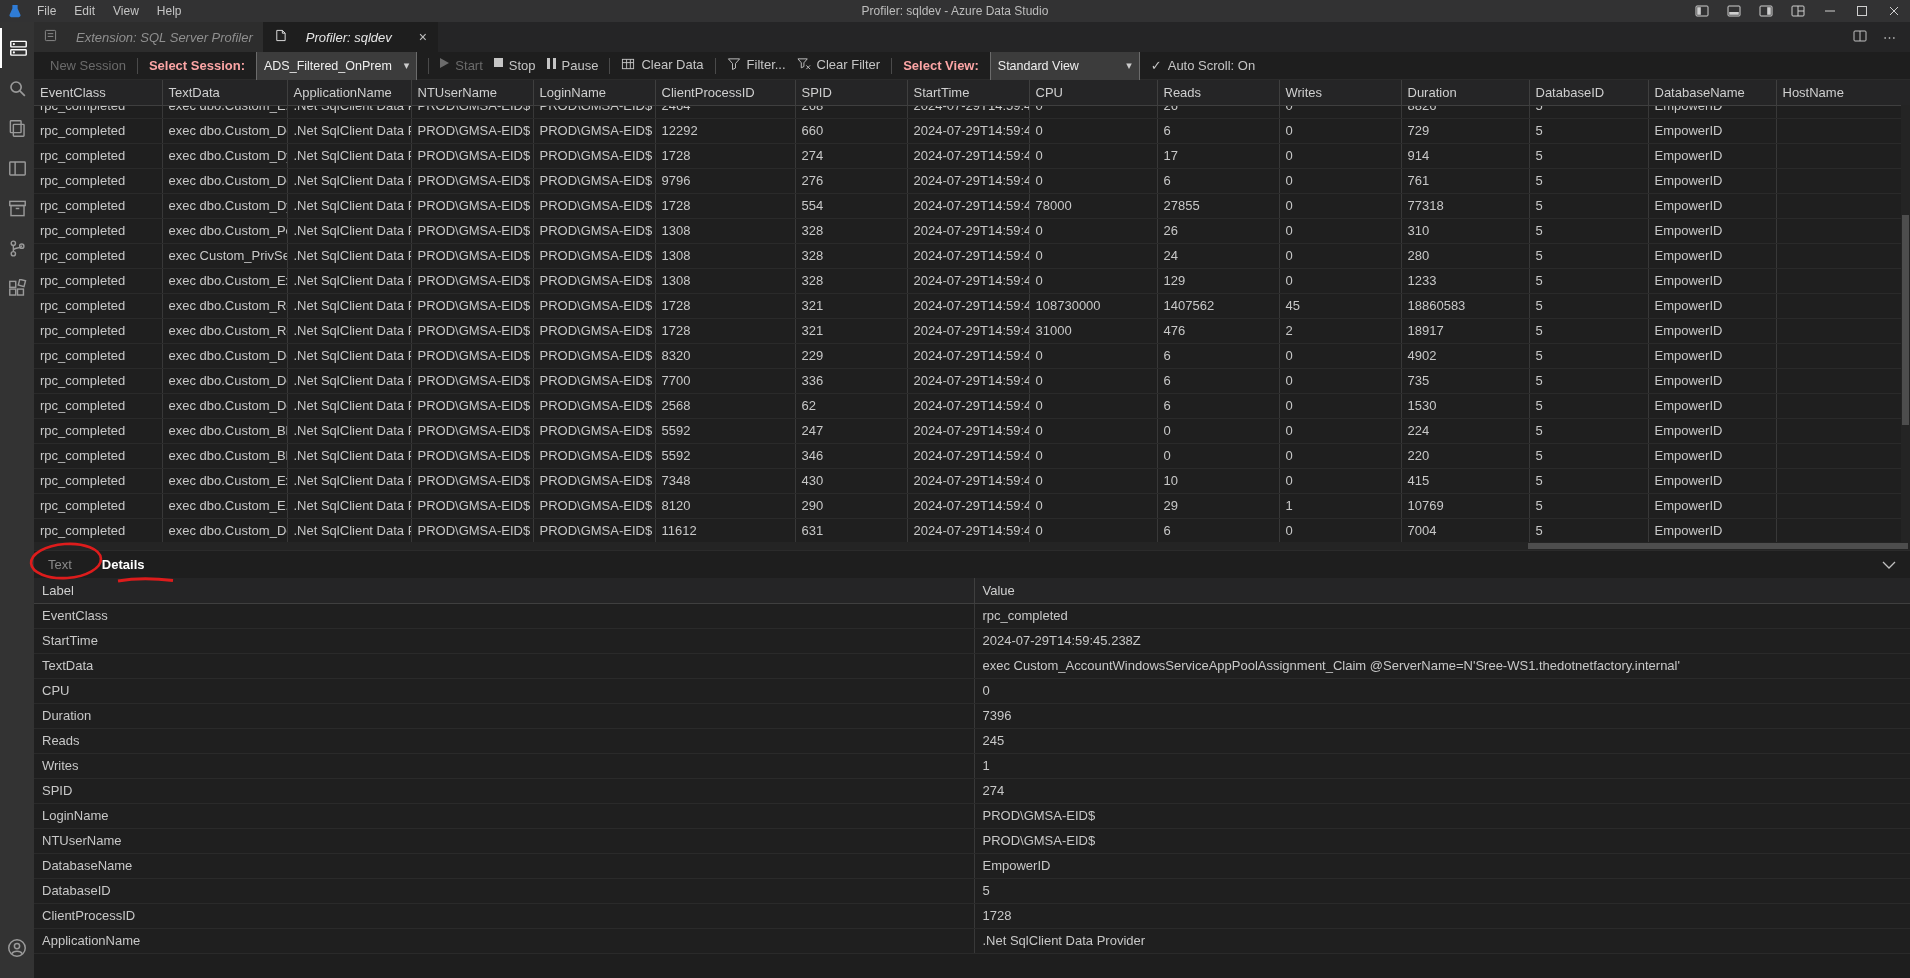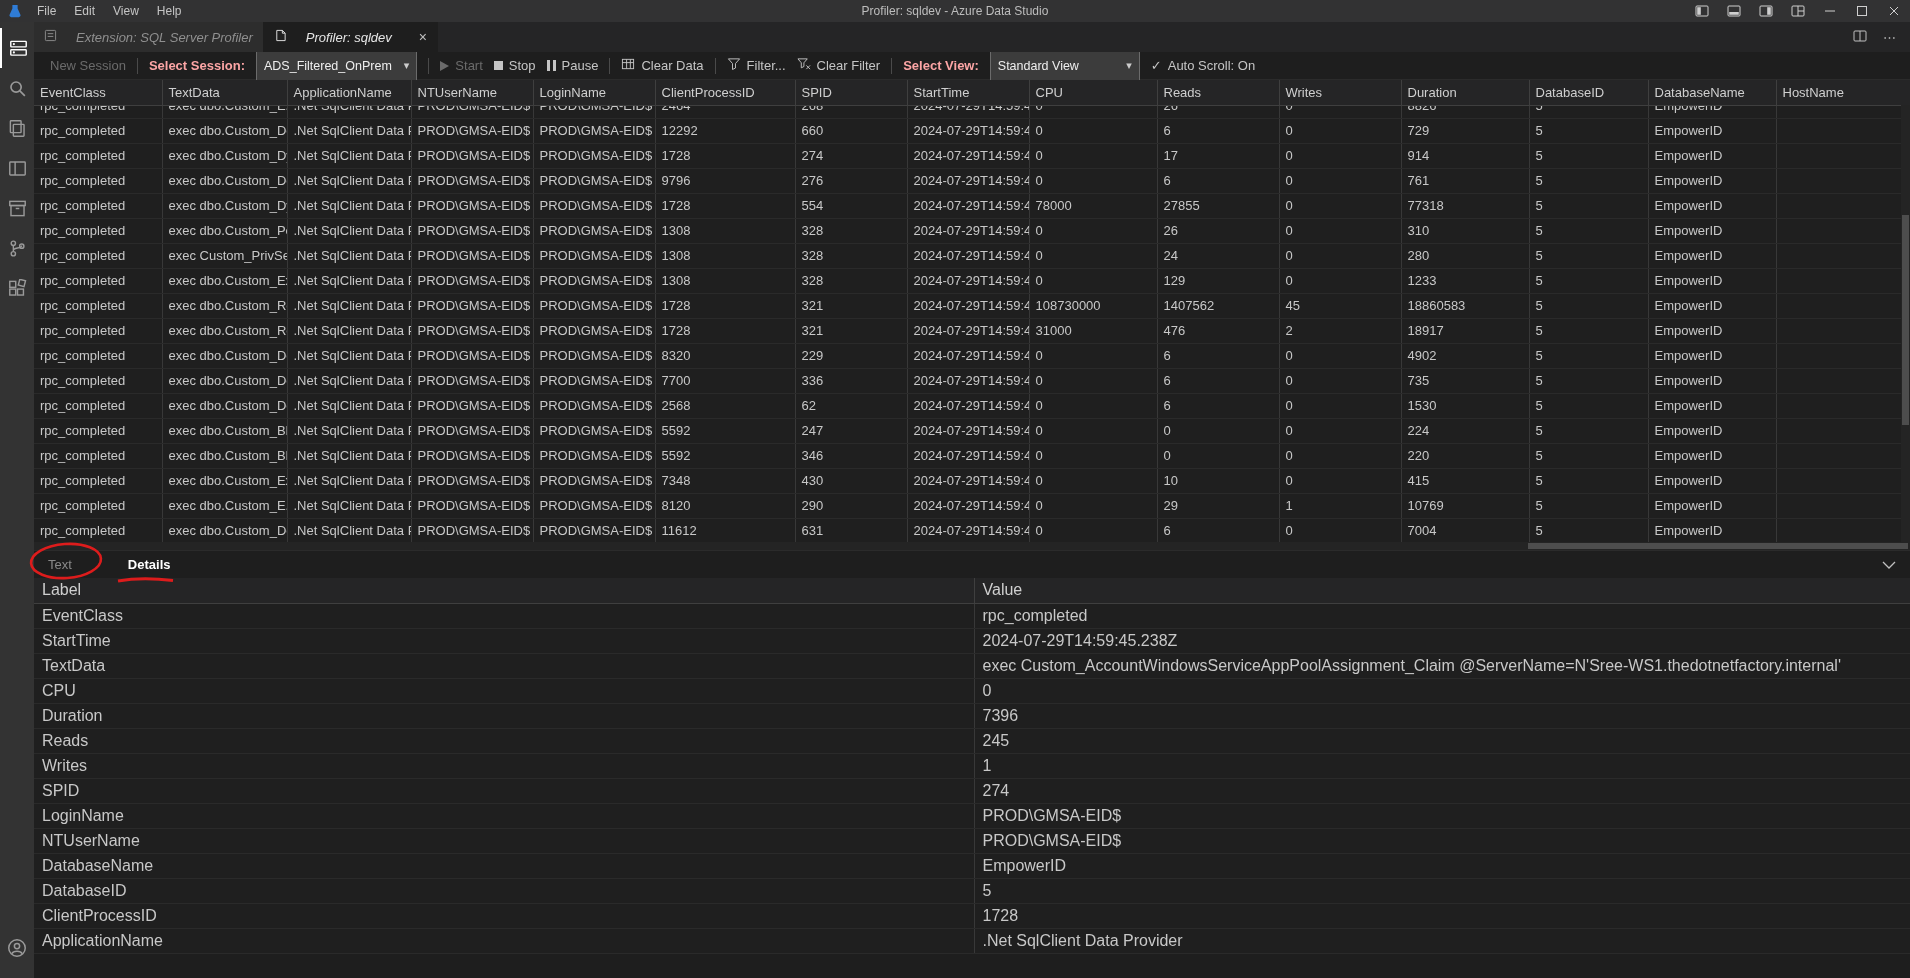--- a/index.html
+++ b/index.html
@@ -28,21 +28,21 @@
   .tabbar{height:30px;background:#252526;display:flex;align-items:stretch;position:relative}
   .tab{display:flex;align-items:center;gap:19px;padding:0 10px;font-size:13px;border-right:1px solid #1e1e1e;white-space:nowrap}
   .tab.inactive{background:#2d2d2d;color:#8f8f8f;font-style:italic}
   .tab.active{background:#1e1e1e;color:#e6e6e6;font-style:italic}
   .tab .tclose{margin-left:8px;color:#c0c0c0;font-style:normal;font-size:14px;line-height:1}
   .tab-actions{margin-left:auto;display:flex;align-items:center;gap:16px;padding-right:14px;color:#c0c0c0}
 
   
   .toolbar{height:28px;background:#1e1e1e;display:flex;align-items:center;gap:11px;padding-left:16px;border-bottom:1px solid #2b2b2b;white-space:nowrap}
   .tb-label{font-weight:700;color:#fca5a5}
-  .tb-button{display:flex;align-items:center;gap:6px;color:#c5c5c5}
+  .tb-button{display:flex;align-items:flex-start;gap:6px;color:#c5c5c5}
   .tb-button.disabled{color:#6b6b6b}
   .sep{width:1px;height:16px;background:#4a4a4a;flex:none}
   .dropdown{display:flex;align-items:center;justify-content:space-between;gap:12px;background:#3c3c3c;border:1px solid #6b6b6b;height:30px;padding:0 7px;font-size:12.5px;color:#eeeeee;min-width:150px}
   .dd-arrow{font-size:11px;color:#cccccc}
   .playi{width:0;height:0;border-left:9px solid #6b6b6b;border-top:5px solid transparent;border-bottom:5px solid transparent}
   .stopi{width:9px;height:9px;background:#c5c5c5}
   .pausei{width:9px;height:11px;border-left:3px solid #c5c5c5;border-right:3px solid #c5c5c5}
   .checki{color:#c5c5c5}
 
   
@@ -52,26 +52,26 @@
   table.grid td{height:25px;padding:0 6px;border-right:1px solid #383838;border-bottom:1px solid #2a2a2a;white-space:nowrap;overflow:hidden;color:#c8c8c8;background:#1f1f1f}
   tr.partial td{height:12px;padding:0}
   .clip{height:12px;overflow:hidden}
   .clip-inner{margin-top:-13px;line-height:25px;padding:0 6px;white-space:nowrap}
   .vscroll{position:absolute;right:0;top:25px;width:9px;bottom:0;background:#242424}
   .vscroll .thumb{position:absolute;left:1px;width:7px;top:110px;height:210px;background:#4d4d4d}
   .hscroll{height:8px;background:#242424;position:relative}
   .hscroll .thumb{position:absolute;top:1px;height:6px;left:1494px;width:380px;background:#4d4d4d}
 
   
-  .panel-tabs{height:28px;background:#1e1e1e;display:flex;align-items:center;gap:56px;padding-left:14px;position:relative;border-top:1px solid #2b2b2b}
+  .panel-tabs{height:28px;background:#1e1e1e;display:flex;align-items:center;gap:30px;padding-left:14px;position:relative;border-top:1px solid #2b2b2b}
   .panel-tab{font-size:13px;color:#8a8a8a}
   .panel-tab.active{color:#ffffff;font-weight:700}
   .panel-chevron{position:absolute;right:14px;top:7px;color:#c0c0c0}
   .details-area{flex:1;background:#1e1e1e}
-  table.details{table-layout:fixed;border-collapse:collapse;width:1876px;font-size:16px}
+  table.details{table-layout:fixed;border-collapse:collapse;width:1876px;font-size:13px}
   table.details th{height:25px;background:#252526;color:#cfcfcf;font-weight:400;text-align:left;padding:0 8px;border-right:1px solid #3f3f3f;border-bottom:1px solid #3f3f3f;white-space:nowrap;overflow:hidden}
   table.details td{height:25px;padding:0 8px;border-right:1px solid #383838;border-bottom:1px solid #2a2a2a;white-space:nowrap;overflow:hidden;color:#c8c8c8;background:#1f1f1f}
 
   
   .annotations{position:absolute;left:0;top:0;width:1910px;height:978px;pointer-events:none;z-index:60}
 </style>
 </head>
 <body>
 
 <div class="window">

